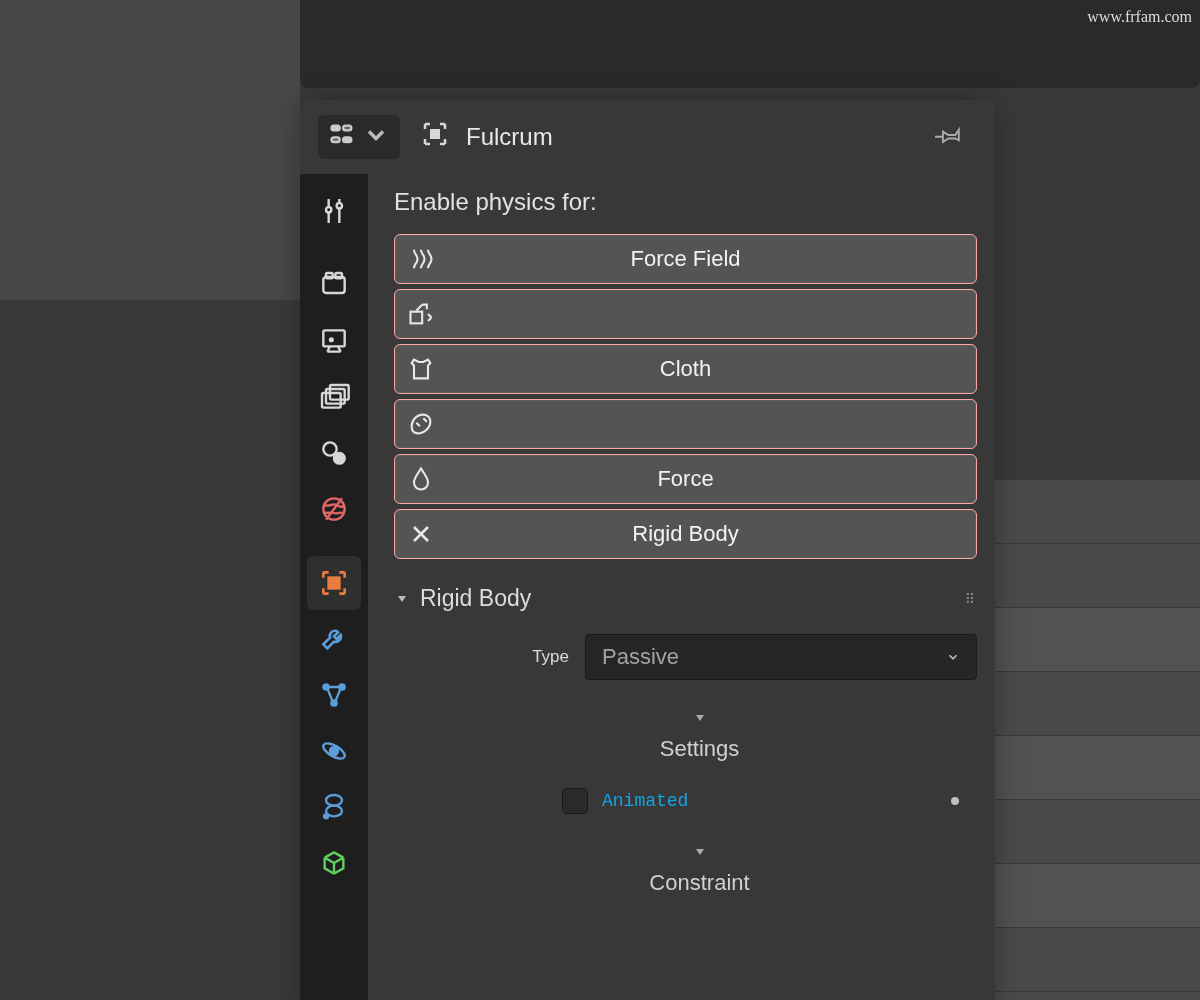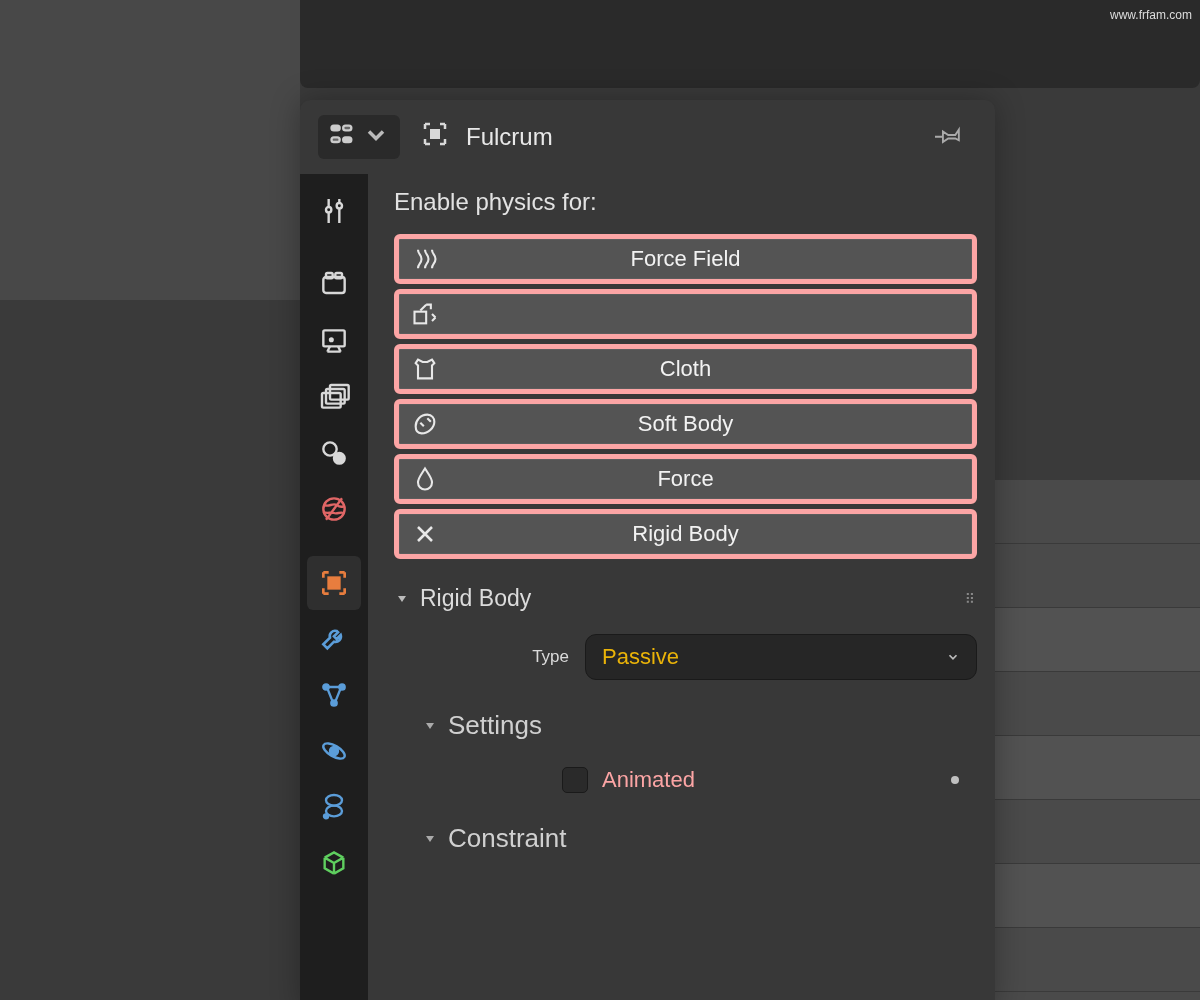--- a/index.html
+++ b/index.html
@@ -10,21 +10,21 @@
     font-family: -apple-system, BlinkMacSystemFont, "Segoe UI", sans-serif;
     color: #e0e0e0;
     overflow: hidden;
     position: relative;
   }
   .bg-left { position: absolute; left: 0; top: 0; width: 300px; height: 300px; background: #484848; }
   .bg-top-right { position: absolute; left: 300px; top: 0; right: 0; height: 88px; background: #2a2a2a; border-radius: 0 0 8px 8px; }
   .bg-right-strip { position: absolute; right: 0; top: 480px; width: 210px; bottom: 0; background: #4a4a4a; }
   .bg-right-strip .row { height: 64px; border-bottom: 1px solid #3a3a3a; }
   .bg-right-strip .row.light { background: #525252; }
-  .watermark { position: absolute; right: 8px; top: 8px; color: #ddd; font-size: 12px; z-index: 99; }
+  .watermark { position: absolute; right: 8px; top: 8px; color: #ddd; font-size: 16px; z-index: 99; font-family: Liberation Serif, serif; }
 
   .panel {
     position: absolute;
     left: 300px;
     top: 100px;
     width: 695px;
     bottom: -10px;
     background: #383838;
     border-radius: 10px 10px 0 0;
     display: flex;
@@ -79,21 +79,21 @@
   .tab svg { width: 32px; height: 32px; }
   .tab-gap { height: 18px; }
 
   .content { flex: 1; padding: 14px 18px 0 26px; overflow: hidden; }
   .section-label { font-size: 24px; color: #e2e2e2; margin-bottom: 18px; }
 
   .physbtn {
     display: flex; align-items: center;
     height: 50px;
     background: #545454;
-    border: 5px solid #fca5a5;
+    border: 1px solid #fca5a5;
     border-radius: 6px;
     margin-bottom: 5px;
     box-shadow: inset 0 0 0 1px rgba(255,255,255,0.05);
   }
   .physbtn .ic { width: 52px; display: flex; align-items: center; justify-content: center; }
   .physbtn .ic svg { width: 28px; height: 28px; stroke: #e8e8e8; }
   .physbtn .lbl { flex: 1; text-align: center; font-size: 22px; color: #f2f2f2; padding-right: 52px; }
 
   .panel-section { margin-top: 22px; }
   .section-head {
@@ -103,33 +103,33 @@
   }
   .section-head .tri { width: 16px; height: 16px; }
   .section-head .handle { margin-left: auto; letter-spacing: 2px; color: #888; font-size: 14px; }
 
   .field-row { display: flex; align-items: center; margin-top: 18px; gap: 16px; }
   .field-label { width: 175px; text-align: right; font-size: 17px; color: #dadada; }
   .select {
     flex: 1; height: 46px;
     background: #262626;
     border: 1px solid #1a1a1a;
-    border-radius: 11px;
+    border-radius: 4px;
     display: flex; align-items: center;
     padding: 0 16px;
-    font-size: 22px; color: #eab308;
+    font-size: 22px; color: #a3a3a3;
   }
   .select .chev { margin-left: auto; }
 
   .subsection { margin-top: 26px; padding-left: 28px; }
-  .subsection .section-head { font-size: 26px; color: #d0d0d0; }
+  .subsection .section-head { font-size: 22px; color: #d0d0d0; flex-direction: column; }
 
   .check-row { display: flex; align-items: center; margin-top: 22px; padding-left: 140px; gap: 14px; }
   .checkbox { width: 26px; height: 26px; border-radius: 5px; background: #2a2a2a; border: 1px solid #1a1a1a; }
-  .check-label { font-size: 22px; color: #fca5a5; flex: 1; }
+  .check-label { font-size: 18px; color: #0ea5e9; flex: 1; font-family: Liberation Mono, monospace; }
   .dot { width: 8px; height: 8px; border-radius: 50%; background: #c0c0c0; margin-right: 18px; }
 </style>
 </head>
 <body>
 
 <div class="bg-left"></div>
 <div class="bg-top-right"></div>
 <div class="bg-right-strip">
   <div class="row"></div>
     <div class="row"></div>
@@ -285,21 +285,20 @@
             </span>
             <span class="lbl">Cloth</span>
           </div>
           <div class="physbtn">
             <span class="ic">
               <svg viewBox="0 0 24 24" fill="none" stroke="#e8e8e8" stroke-width="1.8">
                 <path d="M4 14c0-5 4-10 10-10 4 0 6 3 6 6 0 5-5 10-11 10-3 0-5-2-5-6z"></path>
                 <path d="M8 11l3 3M14 7l3 3"></path>
               </svg>
             </span>
-            <span class="lbl">Soft Body</span>
           </div>
           <div class="physbtn">
             <span class="ic">
               <svg viewBox="0 0 24 24" fill="none" stroke="#e8e8e8" stroke-width="1.8">
                 <path d="M12 3c-3 5-6 8-6 12a6 6 0 0012 0c0-4-3-7-6-12z"></path>
               </svg>
             </span>
             <span class="lbl">Force</span>
           </div>
           <div class="physbtn">

